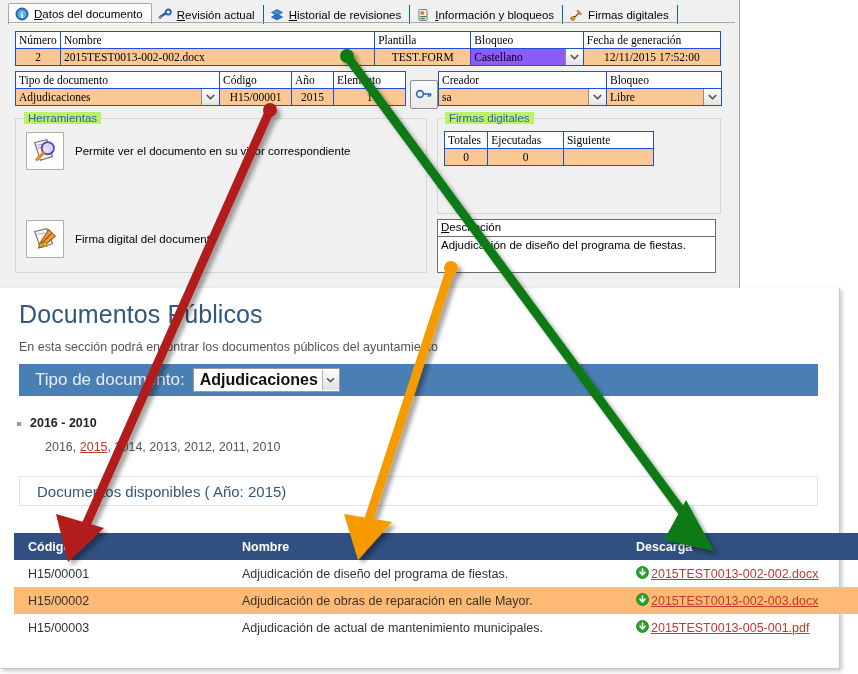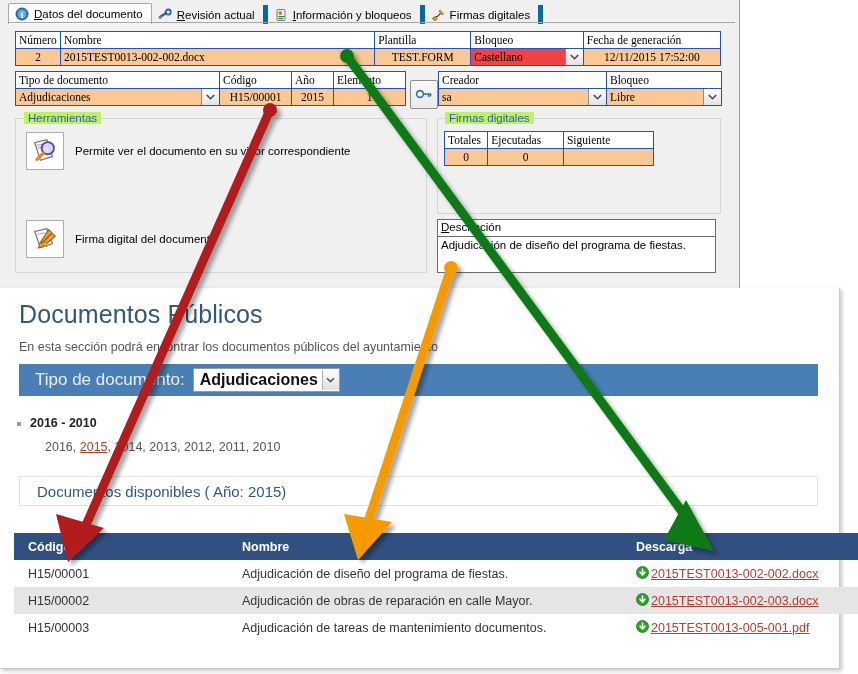--- a/index.html
+++ b/index.html
@@ -20,21 +20,21 @@
   }
 
   
   .tabstrip{
     position:absolute;left:8px;top:2px;right:4px;height:22px;
     display:flex;align-items:flex-end;
   }
   .tab{
     display:flex;align-items:center;gap:5px;
     height:19px;padding:0 8px 0 6px;
-    border-right:5px solid #0369a1;
+    border-right:1px solid #0369a1;
     font-size:11.5px;color:#000;white-space:nowrap;
     box-sizing:border-box;cursor:default;
   }
   .tab.sel{
     background:#fbfbfb;border:1px solid #a8a8a8;border-bottom:none;
     height:21px;border-radius:2px 2px 0 0;
   }
   .tab u{text-decoration:underline;}
   .tabstrip-line{
     position:absolute;left:8px;top:22px;right:4px;height:1px;background:#a8a8a8;
@@ -48,21 +48,21 @@
   }
   .fieldtbl td{
     border:1px solid #1d4ed8;height:17px;padding:0 3px;
     background:#ffffff;overflow:hidden;white-space:nowrap;
     box-sizing:border-box;
     font-family:Liberation Serif, serif;
   }
   .fieldtbl td.hdr{background:#ffffff;color:#000;}
   .fieldtbl td.val{background:#fac893;}
   .fieldtbl td.ctr{text-align:center;}
-  .fieldtbl td.whitefield{background:#ef4444;}
+  .fieldtbl td.whitefield{background:#8b5cf6;}
 
   .combo{position:relative;padding-right:19px !important;}
   .combo .arrowbtn{
     position:absolute;right:0;top:0;bottom:0;width:17px;
     background:linear-gradient(#fdfdfd,#e3e3e3);
     border-left:1px solid #8d8d8d;
     display:flex;align-items:center;justify-content:center;
   }
   .chev{width:9px;height:6px;display:block;}
 
@@ -156,21 +156,21 @@
     border-collapse:collapse;table-layout:fixed;
   }
   .dtable th{
     background:#2f5080;color:#fff;font-size:12.5px;font-weight:bold;
     text-align:left;height:27px;padding:0 0 0 14px;
   }
   .dtable td{
     font-size:12.5px;color:#333;height:27px;padding:0 0 0 14px;
     white-space:nowrap;overflow:hidden;
   }
-  .dtable tr.alt td{background:#e5e5e5;}
+  .dtable tr.alt td{background:#fdba74;}
   .dl{display:inline-flex;align-items:center;gap:2px;}
   .dlink{color:#c0392b;text-decoration:underline;font-size:12.5px;}
 
   
   #annot{position:absolute;left:0;top:0;width:858px;height:674px;pointer-events:none;}
 </style>
 </head>
 <body>
 
 <div id="app-window">
@@ -192,20 +192,29 @@
       <span class="ticon">
         <svg viewBox="0 0 14 14" width="14" height="14">
           <path d="M2 9 L8 5" stroke="#2b5ea8" stroke-width="2.4" stroke-linecap="round"></path>
           <circle cx="10.2" cy="4.1" r="2.6" fill="none" stroke="#2b5ea8" stroke-width="1.8"></circle>
           <circle cx="2.2" cy="9.4" r="1.5" fill="#7a8a99"></circle>
         </svg>
       </span>
       <span><u>R</u>evisión actual</span>
     </div>
 
+    <div class="tab">
+      <span class="ticon">
+        <svg viewBox="0 0 14 14" width="14" height="14">
+          <path d="M7 1.5 L12.5 4.5 L7 7.5 L1.5 4.5 Z" fill="#3f8fe0" stroke="#1f5fa8" stroke-width=".8"></path>
+          <path d="M7 6 L12.5 9 L7 12 L1.5 9 Z" fill="#2f74c4" stroke="#1f5fa8" stroke-width=".8"></path>
+        </svg>
+      </span>
+      <span><u>H</u>istorial de revisiones</span>
+    </div>
 
     <div class="tab">
       <span class="ticon">
         <svg viewBox="0 0 14 14" width="14" height="14">
           <rect x="3" y="1.5" width="8" height="11" rx="1" fill="#f2f2f2" stroke="#6b6b6b" stroke-width=".9"></rect>
           <circle cx="6.3" cy="5" r="2" fill="#e07b20"></circle>
           <rect x="4.4" y="8" width="6" height="1.2" fill="#3b7a3b"></rect>
           <rect x="4.4" y="10" width="4.5" height="1.2" fill="#3b7a3b"></rect>
         </svg>
       </span>
@@ -426,21 +435,21 @@
                 <circle cx="6.5" cy="6.5" r="6" fill="#29a329" stroke="#1d7a1d" stroke-width=".8"></circle>
                 <path d="M6.5 3 L6.5 7.2 M4.1 6.2 L6.5 9 L8.9 6.2" fill="none" stroke="#fff" stroke-width="1.6" stroke-linecap="round" stroke-linejoin="round"></path>
               </svg>
             </span>
             <a class="dlink" href="#">2015TEST0013-002-003.docx</a>
           </span>
         </td>
       </tr>
       <tr>
         <td>H15/00003</td>
-        <td>Adjudicación de tareas de mantenimiento documentos.</td>
+        <td>Adjudicación de actual de mantenimiento municipales.</td>
         <td>
           <span class="dl">
             <span>
               <svg width="13" height="13" viewBox="0 0 13 13">
                 <circle cx="6.5" cy="6.5" r="6" fill="#29a329" stroke="#1d7a1d" stroke-width=".8"></circle>
                 <path d="M6.5 3 L6.5 7.2 M4.1 6.2 L6.5 9 L8.9 6.2" fill="none" stroke="#fff" stroke-width="1.6" stroke-linecap="round" stroke-linejoin="round"></path>
               </svg>
             </span>
             <a class="dlink" href="#">2015TEST0013-005-001.pdf</a>
           </span>

